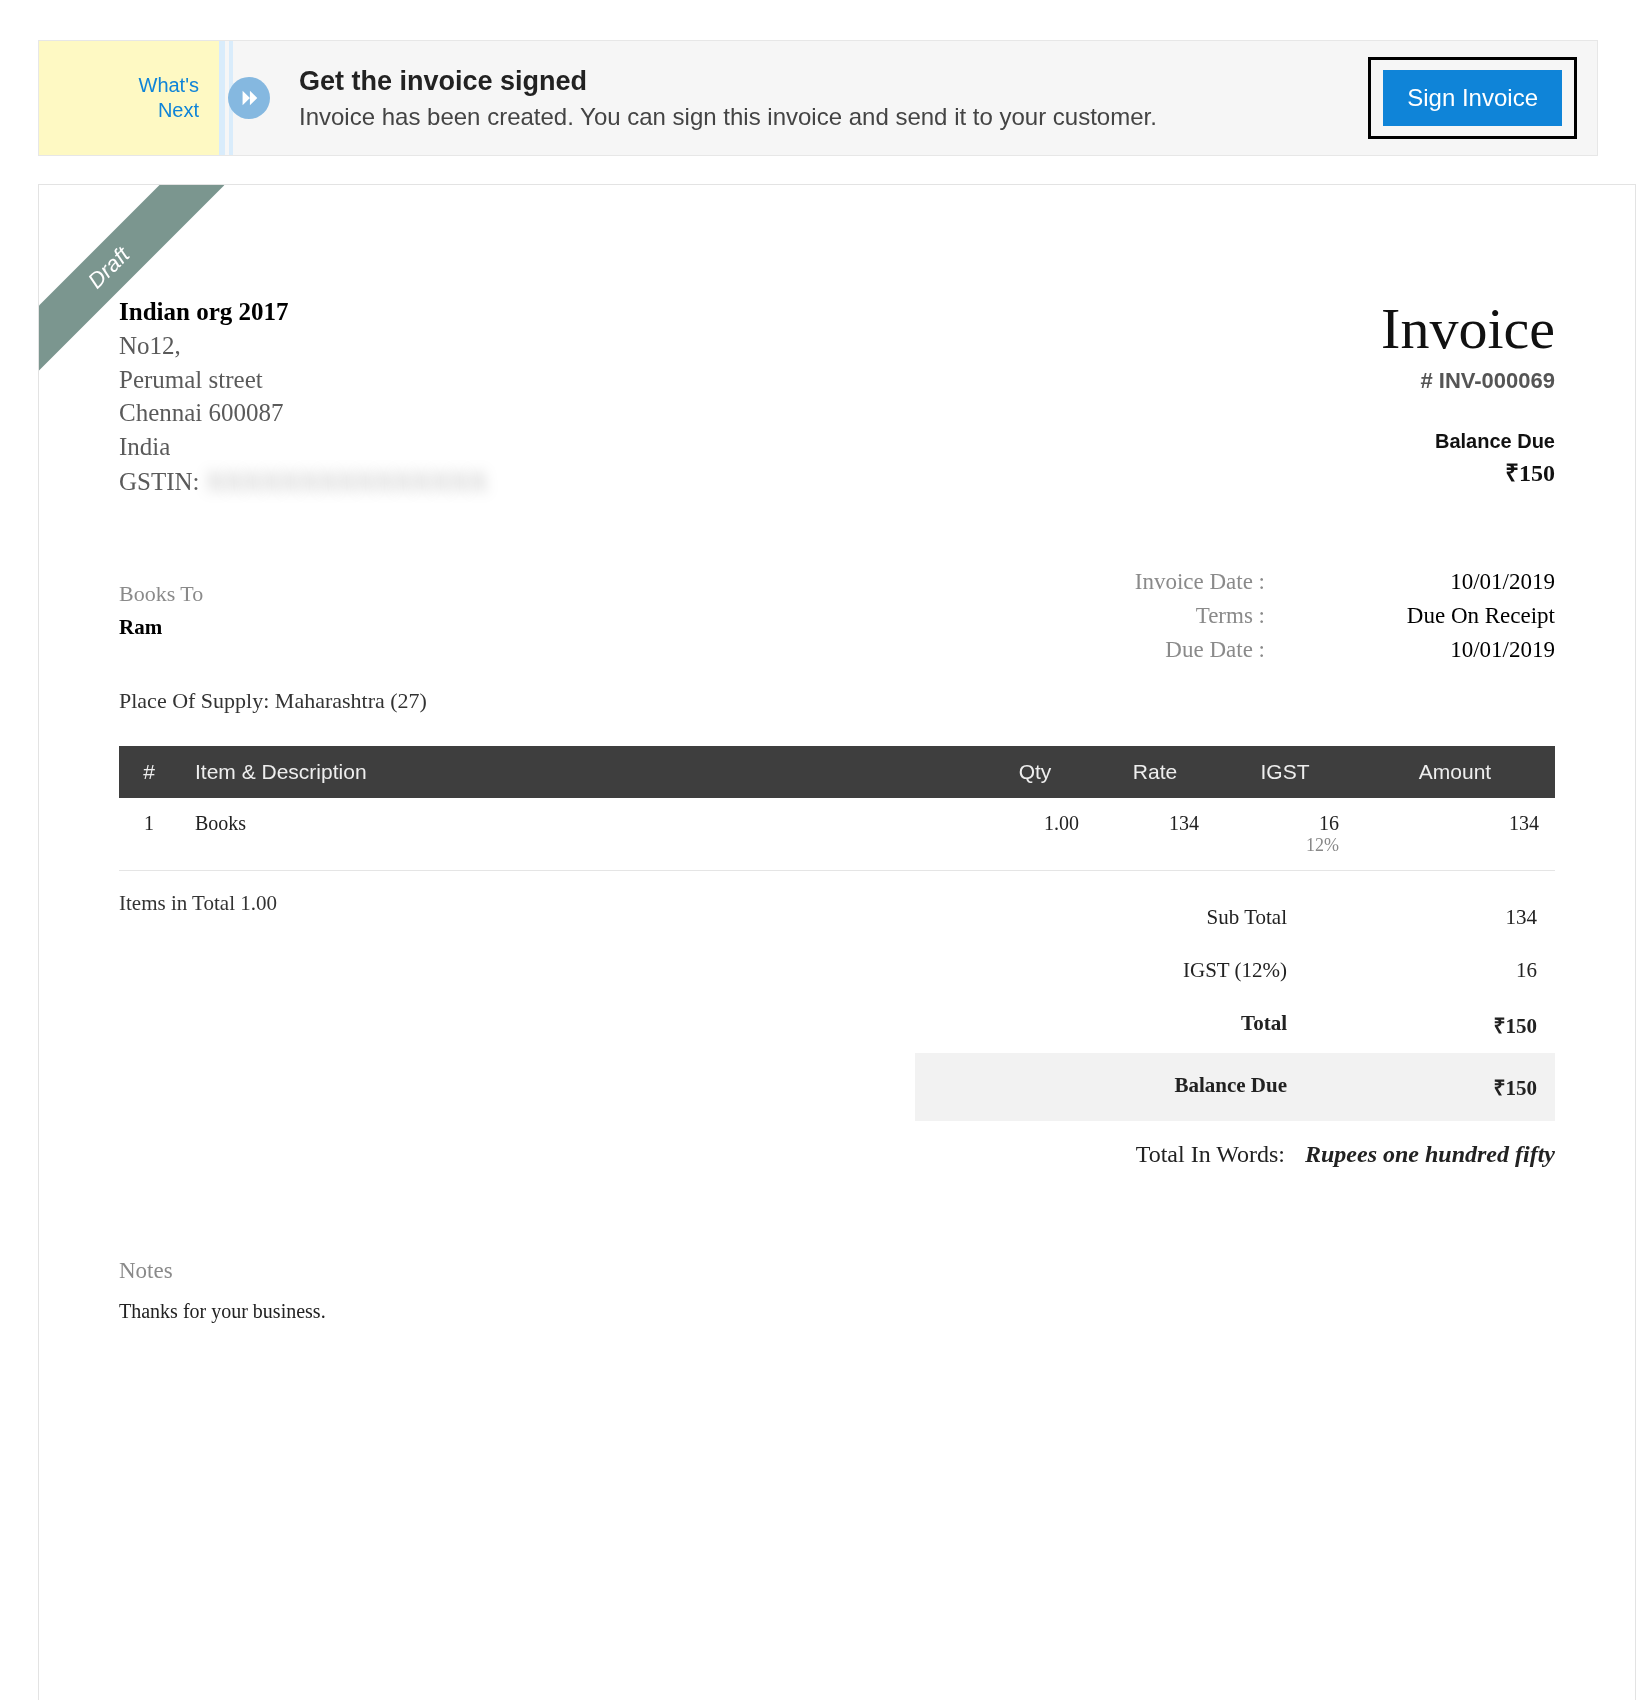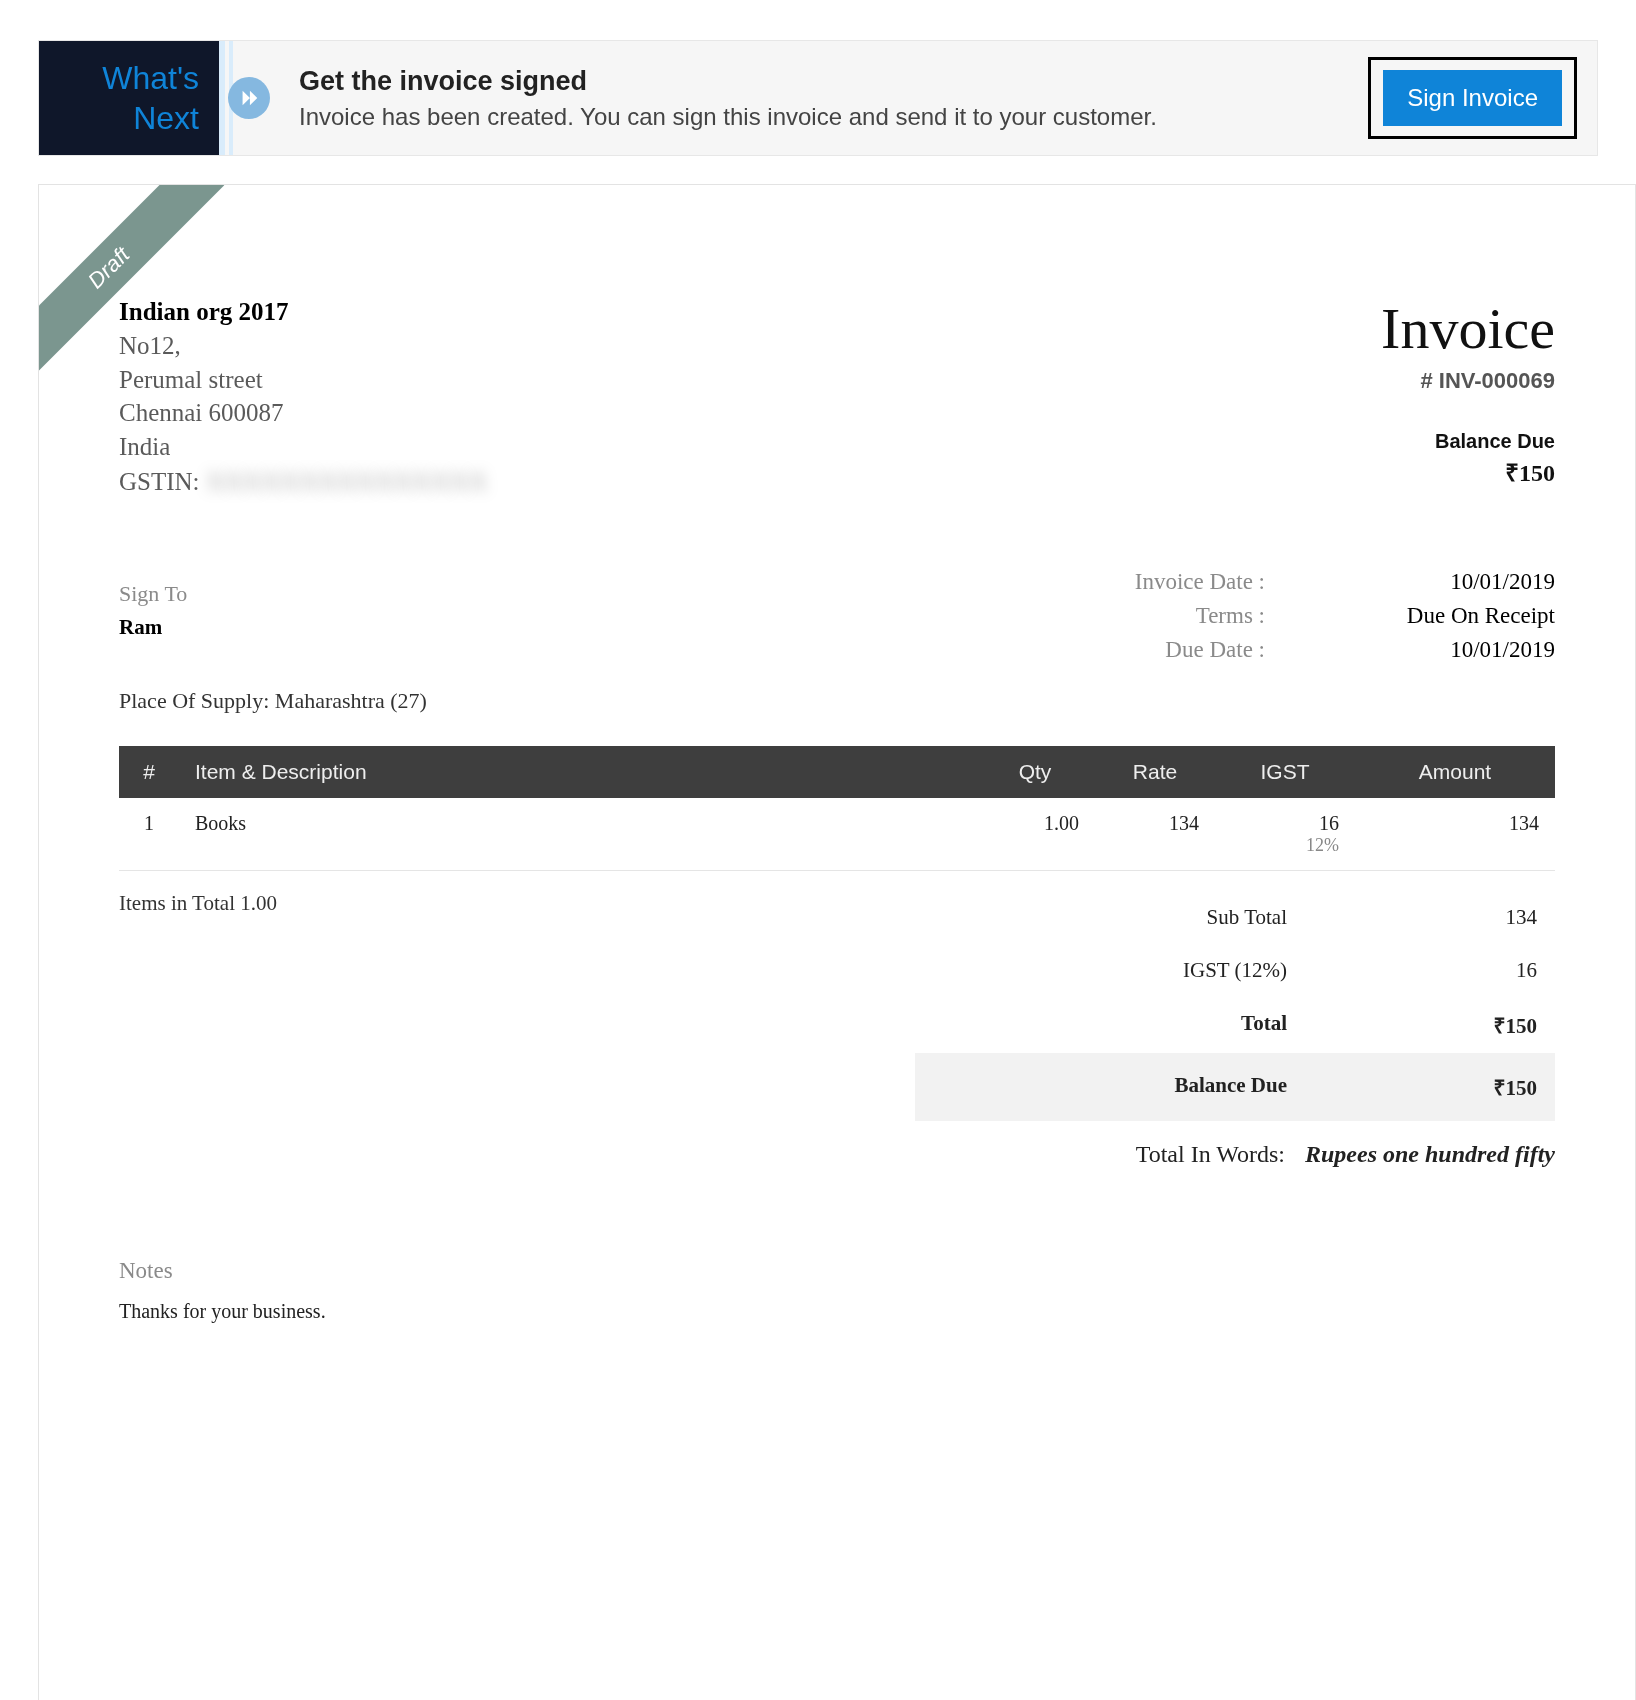--- a/index.html
+++ b/index.html
@@ -14,29 +14,29 @@
 
 .banner {
   margin: 40px 38px 0 38px;
   background: #f6f6f6;
   border: 1px solid #e7e7e7;
   display: flex;
   align-items: stretch;
   height: 116px;
 }
 .whatsnext {
-  background: #0f172a;
+  background: #fef9c3;
   color: #0f84d8;
   width: 180px;
   display: flex;
   flex-direction: column;
   justify-content: center;
   align-items: flex-end;
   padding-right: 20px;
-  font-size: 32px;
+  font-size: 20px;
   line-height: 1.25;
   text-align: right;
   white-space: pre-line;
   padding-left: 24px;
 }
 .arrow-wrap {
   width: 60px;
   display: flex;
   align-items: center;
   justify-content: center;
@@ -220,21 +220,21 @@
         <div class="meta-label">Terms :</div>
         <div class="meta-value">Due On Receipt</div>
       </div>
       <div class="meta-row">
         <div class="meta-label">Due Date :</div>
         <div class="meta-value">10/01/2019</div>
       </div>
     </div>
 
   <div class="billto">
-    <div class="billto-label">Sign To</div>
+    <div class="billto-label">Books To</div>
     <div class="billto-name">Ram</div>
   </div>
 
   <div class="place-supply">Place Of Supply: Maharashtra (27)</div>
 
   <table class="items">
     <thead>
         <tr id="items-head-row">
           <th>#</th>
           <th>Item &amp; Description</th>

